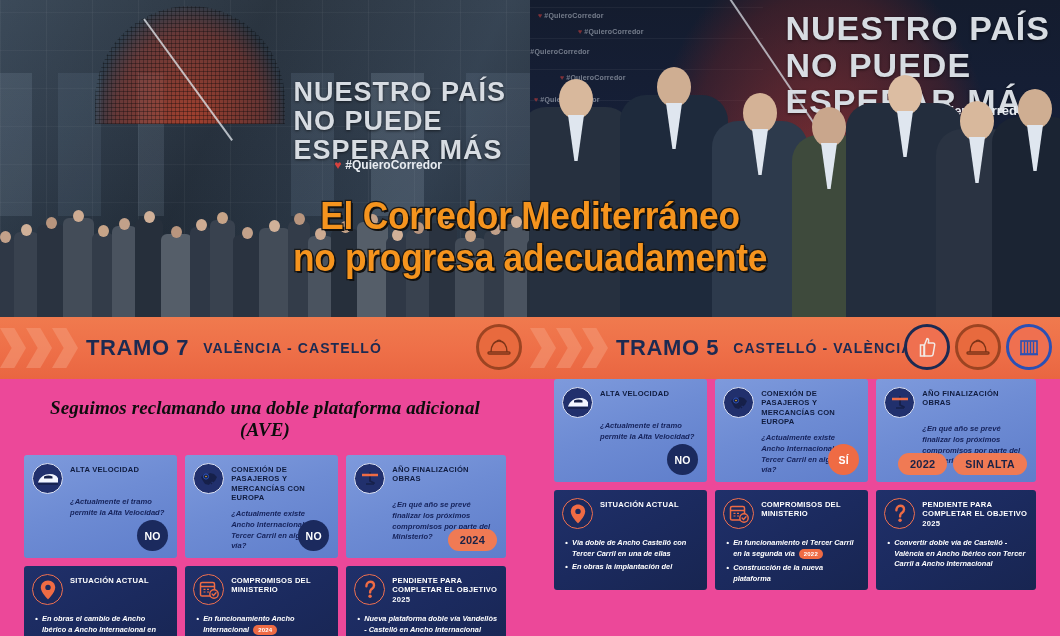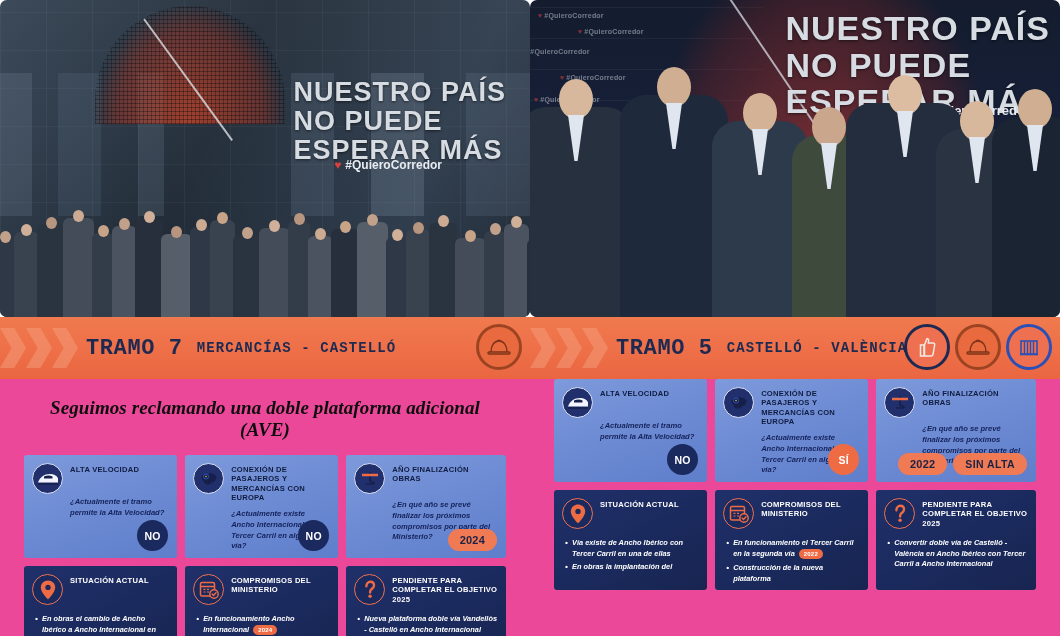--- a/index.html
+++ b/index.html
@@ -6,21 +6,21 @@
   html, body {
     width: 1060px; height: 636px;
     overflow: hidden;
     font-family: "Liberation Sans", sans-serif;
     background: #ffffff;
   }
   .page { position: relative; width: 1060px; height: 636px; overflow: hidden; }
 
   
   .photo-strip { position: relative; width: 1060px; height: 317px; display: flex; }
-  .photo { position: relative; overflow: hidden; border-radius: 7px; }
+  .photo { position: relative; overflow: hidden; }
   .photo-left  { width: 530px; height: 317px; background:
       linear-gradient(180deg, #2b3540 0%, #26303c 45%, #1d2732 100%); }
   .photo-right { width: 530px; height: 317px; background:
       linear-gradient(180deg, #141c2e 0%, #16203a 50%, #0e1526 100%); }
 
   
   .glass {
     position:absolute; inset:0;
     background:
       repeating-linear-gradient(90deg, rgba(255,255,255,.045) 0 1px, rgba(0,0,0,0) 1px 46px),
@@ -109,21 +109,21 @@
     -webkit-text-stroke: 2.6px #1a1a1a;
     paint-order: stroke fill;
     text-shadow: 2px 2px 0 #111;
   }
 
   
   .banners{ position:relative; display:flex; width:1060px; height:62px; z-index:8; }
   .banner{
     position:relative; width:530px; height:62px;
     background: linear-gradient(180deg,#f07a4e 0%, #ee6f48 55%, #e96641 100%);
-    display:flex; align-items:center; overflow:hidden;font-family:Liberation Mono, monospace;
+    display:flex; align-items:center; overflow:hidden;
   }
   .chevrons{ position:absolute; left:-4px; top:0; height:62px; width:190px; opacity:.55; }
   .chev{
     position:absolute; top:11px; width:26px; height:40px;
     background:#f59b79; clip-path: polygon(0 0, 55% 0, 100% 50%, 55% 100%, 0 100%, 45% 50%);
   }
   .tramo-title{
     position:relative; z-index:2; margin-left:86px;
     color:#1c2a52; font-size:22px; font-weight:800; letter-spacing:.6px;
   }
@@ -328,32 +328,36 @@
             <div class="person" style="left: 406px; width: 82px; height: 188px; background: rgb(42, 51, 66); border-radius: 26px 26px 0px 0px;"></div>
             <div class="head" style="left: 430px; bottom: 176px; width: 34px; height: 40px; background: rgb(216, 184, 156);"></div>
             <div style="position: absolute; left: 439px; bottom: 134px; width: 16px; height: 46px; background: rgb(223, 230, 239); clip-path: polygon(0px 0px, 100% 0px, 60% 100%, 40% 100%);"></div>
             <div class="person" style="left: 462px; width: 86px; height: 200px; background: rgb(27, 36, 51); border-radius: 26px 26px 0px 0px;"></div>
             <div class="head" style="left: 488px; bottom: 188px; width: 34px; height: 40px; background: rgb(207, 174, 146);"></div>
             <div style="position: absolute; left: 497px; bottom: 146px; width: 16px; height: 46px; background: rgb(223, 230, 239); clip-path: polygon(0px 0px, 100% 0px, 60% 100%, 40% 100%);"></div>
           </div>
       </div>
     </div>
 
+    <div class="title-overlay">
+      <div class="title-line">El Corredor Mediterráneo</div>
+      <div class="title-line">no progresa adecuadamente</div>
+    </div>
   </div>
 
   <div class="banners">
 
     <div class="banner">
       <div class="chevrons">
         <div class="chev" style="left:4px;"></div>
         <div class="chev" style="left:30px;"></div>
         <div class="chev" style="left:56px;"></div>
       </div>
       <div class="tramo-title">TRAMO 7</div>
-      <div class="tramo-sub">MERCANCÍAS - CASTELLÓ</div>
+      <div class="tramo-sub">VALÈNCIA - CASTELLÓ</div>
       <div class="badges">
         <div class="badge brown">
           <svg width="24" height="18" viewBox="0 0 24 18" aria-hidden="true">
             <path d="M2 14 h20 a1 1 0 0 1 0 2 H2 a1 1 0 0 1 0-2z" fill="none" stroke="#7d3418" stroke-width="1.4"></path>
             <path d="M4 14 C4 7 7.5 3 12 3 C16.5 3 20 7 20 14" fill="none" stroke="#7d3418" stroke-width="1.5"></path>
             <path d="M10 3.4 C10 1.6 14 1.6 14 3.4" fill="none" stroke="#7d3418" stroke-width="1.2"></path>
           </svg>
         </div>
       </div>
     </div>
@@ -553,21 +557,21 @@
             <div class="card-head">
               <div class="icon-circle orange">
                 <svg width="18" height="22" viewBox="0 0 18 22">
                   <path d="M9 1.5 C4.9 1.5 1.8 4.6 1.8 8.6 C1.8 13.6 9 20.5 9 20.5 C9 20.5 16.2 13.6 16.2 8.6 C16.2 4.6 13.1 1.5 9 1.5 Z" fill="#ef6b44"></path>
                   <circle cx="9" cy="8.4" r="2.7" fill="#1b2a5e"></circle>
                 </svg>
               </div>
               <div class="card-title">SITUACIÓN ACTUAL</div>
             </div>
             <div class="bullets">
-              <div class="bullet">Vía existe de Ancho Ibérico con Tercer Carril en una de ellas </div>
+              <div class="bullet">Vía doble de Ancho Castelló con Tercer Carril en una de ellas </div>
               <div class="bullet">En obras la implantación del </div>
             </div>
           </div>
           <div class="card navy">
             <div class="card-head">
               <div class="icon-circle orange">
                 <svg width="22" height="21" viewBox="0 0 22 21">
                   <rect x="2.5" y="3.5" width="14" height="13.5" rx="1.6" fill="none" stroke="#ef6b44" stroke-width="1.5"></rect>
                   <path d="M2.5 7.5 L16.5 7.5" stroke="#ef6b44" stroke-width="1.5"></path>
                   <path d="M5.5 10.3 h2 M9 10.3 h2 M5.5 13 h2 M9 13 h2" stroke="#ef6b44" stroke-width="1.2"></path>

